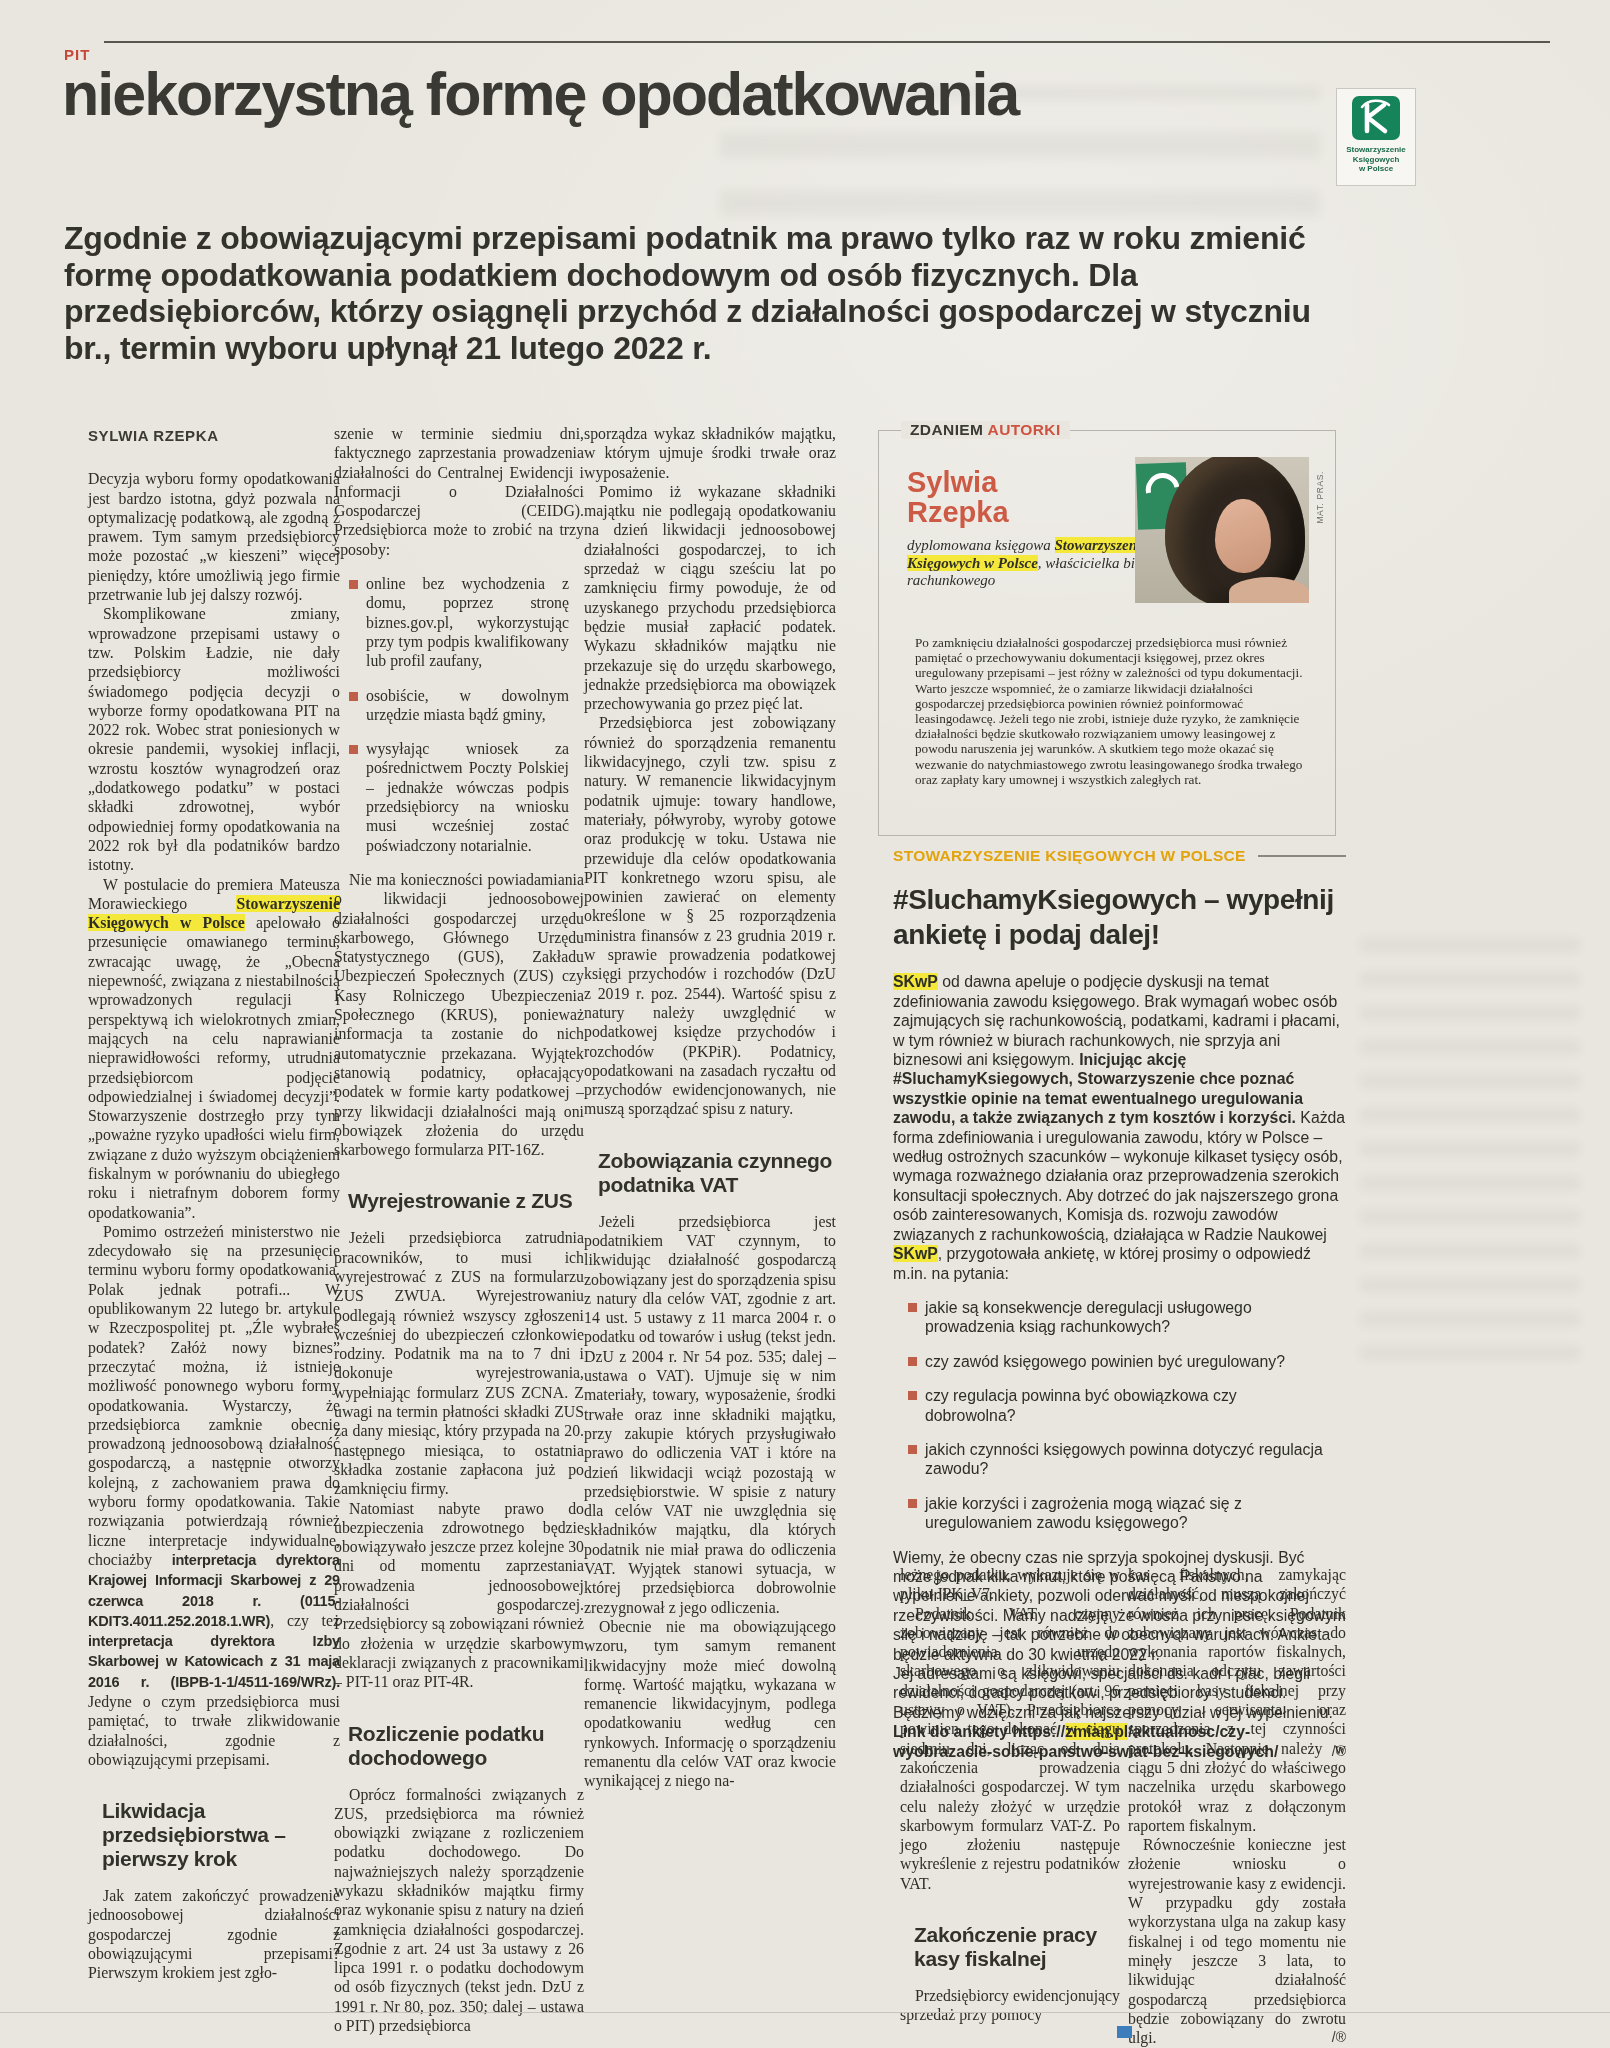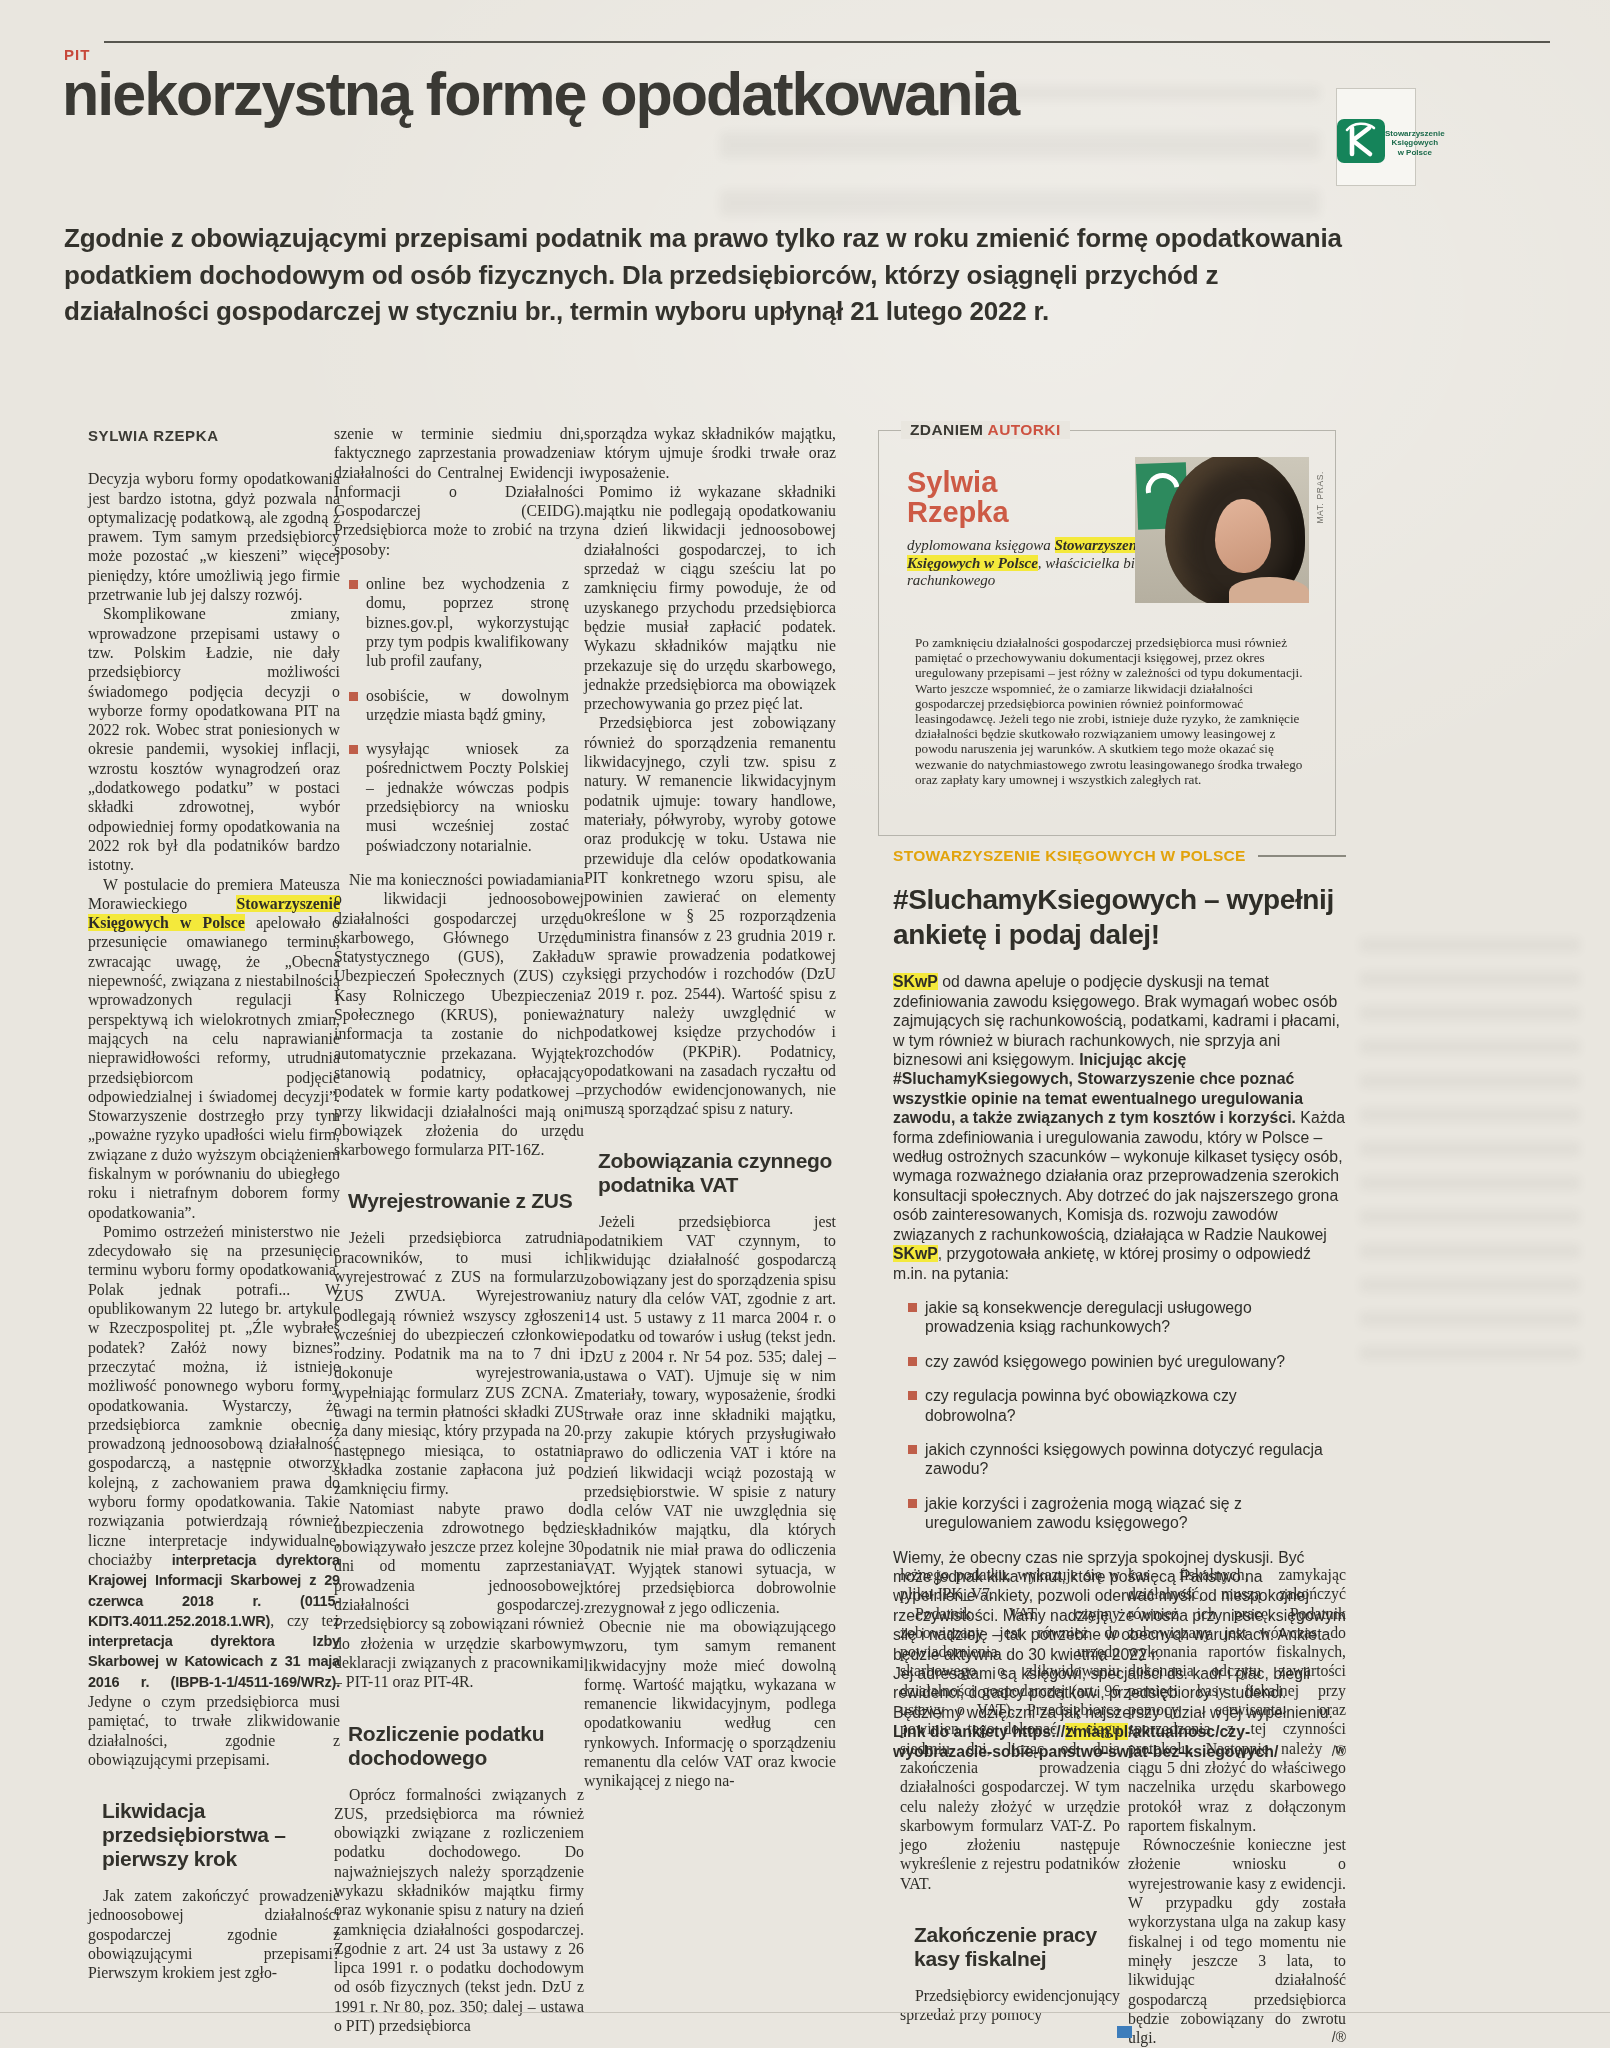--- a/index.html
+++ b/index.html
@@ -8,27 +8,27 @@
         font-family:"Liberation Serif",serif;color:#2f2e29;
         -webkit-hyphens:auto;hyphens:auto;}
   
   .kicker{position:absolute;left:64px;top:30px;font-family:"Liberation Sans",sans-serif;
           font-weight:700;font-size:15px;letter-spacing:1px;color:#c7483a;margin-top:16px;}
   .kicker-rule{position:absolute;left:104px;top:41px;width:1446px;height:2px;background:#57564f;}
   .headline{position:absolute;left:62px;top:60px;margin:0;font-family:"Liberation Sans",sans-serif;
             font-weight:700;font-size:61px;line-height:68px;letter-spacing:-2px;color:#3a3934;}
   .headline span{display:block;}
   .logo-card{position:absolute;left:1336px;top:88px;width:80px;height:98px;background:#f7f6f2;
-             border:1px solid #c9c7bf;box-sizing:border-box;display:flex;flex-direction:row;
+             border:1px solid #c9c7bf;box-sizing:border-box;display:flex;flex-direction:column;
              align-items:center;padding-top:7px;}
   .logo-glyph{width:48px;height:44px;}
   .logo-caption{font-family:"Liberation Sans",sans-serif;font-weight:700;font-size:8px;
                 line-height:9.5px;color:#1b6a4b;text-align:center;margin-top:5px;}
   .lede{position:absolute;left:64px;top:220px;width:1292px;margin:0;font-family:"Liberation Sans",sans-serif;
-        font-weight:700;font-size:26px;line-height:36.5px;color:#33322c;letter-spacing:-.2px;}
+        font-weight:700;font-size:32px;line-height:36.5px;color:#33322c;letter-spacing:-.2px;}
   
   .col{position:absolute;top:424px;width:252px;font-size:15.8px;line-height:19.3px;
        text-align:justify;color:#2e2d28;}
   .col p{margin:0;}
   .col .ind{text-indent:15px;}
   .col h3{font-family:"Liberation Sans",sans-serif;font-weight:700;font-size:21px;line-height:24px;
           color:#32312b;margin:30px 0 15px 14px;text-align:left;letter-spacing:-.3px;}
   .col1{left:88px;} .col2{left:334px;width:250px;} .col3{left:584px;}
   .col4{top:1565px;left:900px;width:220px;} .col5{top:1565px;left:1128px;width:218px;}
   .byline{font-family:"Liberation Sans",sans-serif;font-weight:700;font-size:15px;

